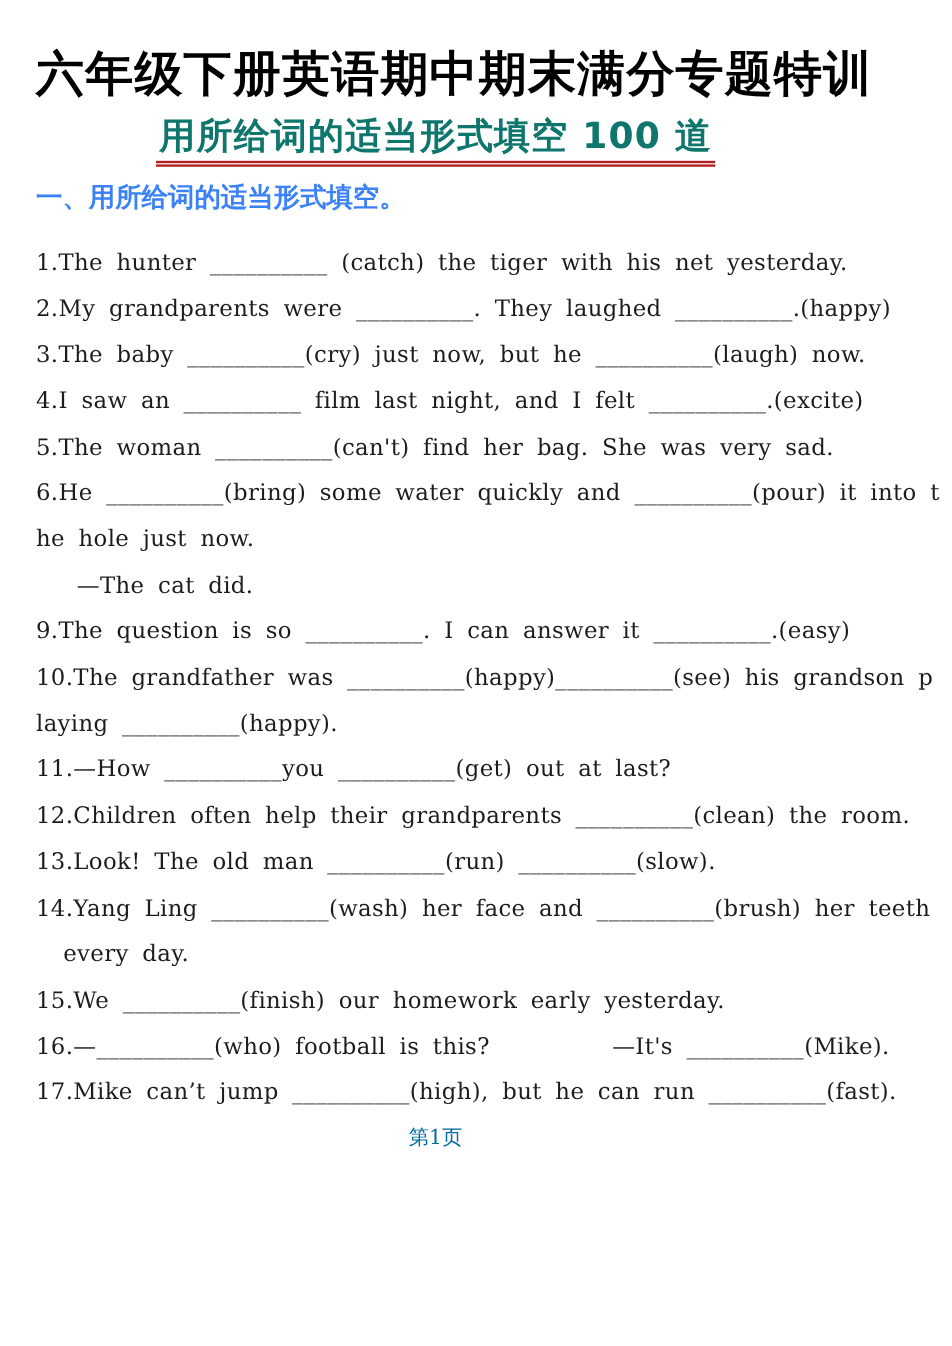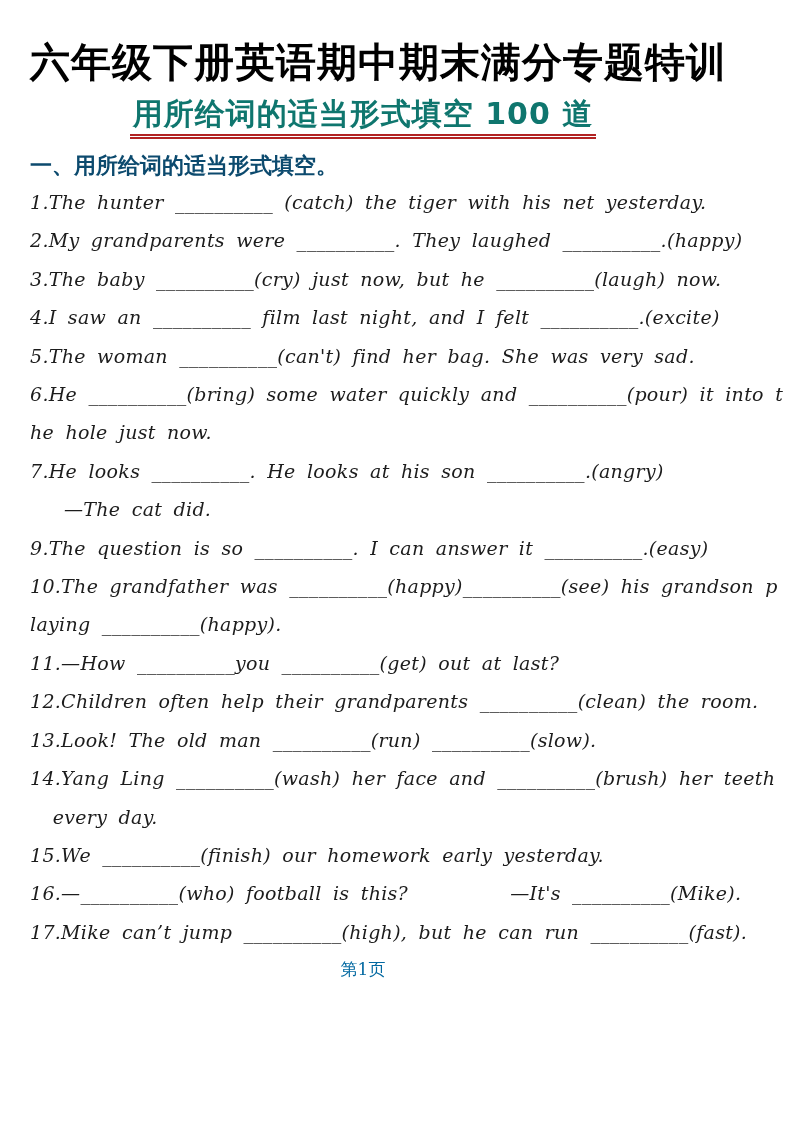--- a/index.html
+++ b/index.html
@@ -46,26 +46,25 @@
     border-bottom: 5px double #b22222;
     padding: 0 3px 2px 3px;
     font-family: "DejaVu Sans", "Liberation Sans", sans-serif;
     white-space: nowrap;
   }
   .section-heading {
     margin-top: 13px;
     font-size: 22px;
     line-height: 28px;
     font-weight: bold;
-    color: #0c4a6e;
+    color: #3b82f6;
     font-family: "DejaVu Sans", "Liberation Sans", sans-serif;
   }
   .worksheet-body {
-    margin-top: 3px;
-    font-style: italic;
+    margin-top: 20px;
   }
   .line {
     font-size: 19px;
     line-height: 38.4px;
     white-space: pre;
     word-spacing: 5px;
     letter-spacing: 0.3px;
     color: #1c1c1c;
   }
   .page-footer {
@@ -90,21 +89,20 @@
   <div class="section-heading">一、用所给词的适当形式填空。</div>
 
   <div class="worksheet-body">
     <div class="line">1.The hunter __________ (catch) the tiger with his net yesterday.</div>
     <div class="line">2.My grandparents were __________. They laughed __________.(happy)</div>
     <div class="line">3.The baby __________(cry) just now, but he __________(laugh) now.</div>
     <div class="line">4.I saw an __________ film last night, and I felt __________.(excite)</div>
     <div class="line">5.The woman __________(can't) find her bag. She was very sad.</div>
     <div class="line">6.He __________(bring) some water quickly and __________(pour) it into t</div>
     <div class="line">he hole just now.</div>
-    <div class="line">7.He looks __________. He looks at his son __________.(angry)</div>
     <div class="line">   —The cat did.</div>
     <div class="line">9.The question is so __________. I can answer it __________.(easy)</div>
     <div class="line">10.The grandfather was __________(happy)__________(see) his grandson p</div>
     <div class="line">laying __________(happy).</div>
     <div class="line">11.—How __________you __________(get) out at last?</div>
     <div class="line">12.Children often help their grandparents __________(clean) the room.</div>
     <div class="line">13.Look! The old man __________(run) __________(slow).</div>
     <div class="line">14.Yang Ling __________(wash) her face and __________(brush) her teeth</div>
     <div class="line">  every day.</div>
     <div class="line">15.We __________(finish) our homework early yesterday.</div>

